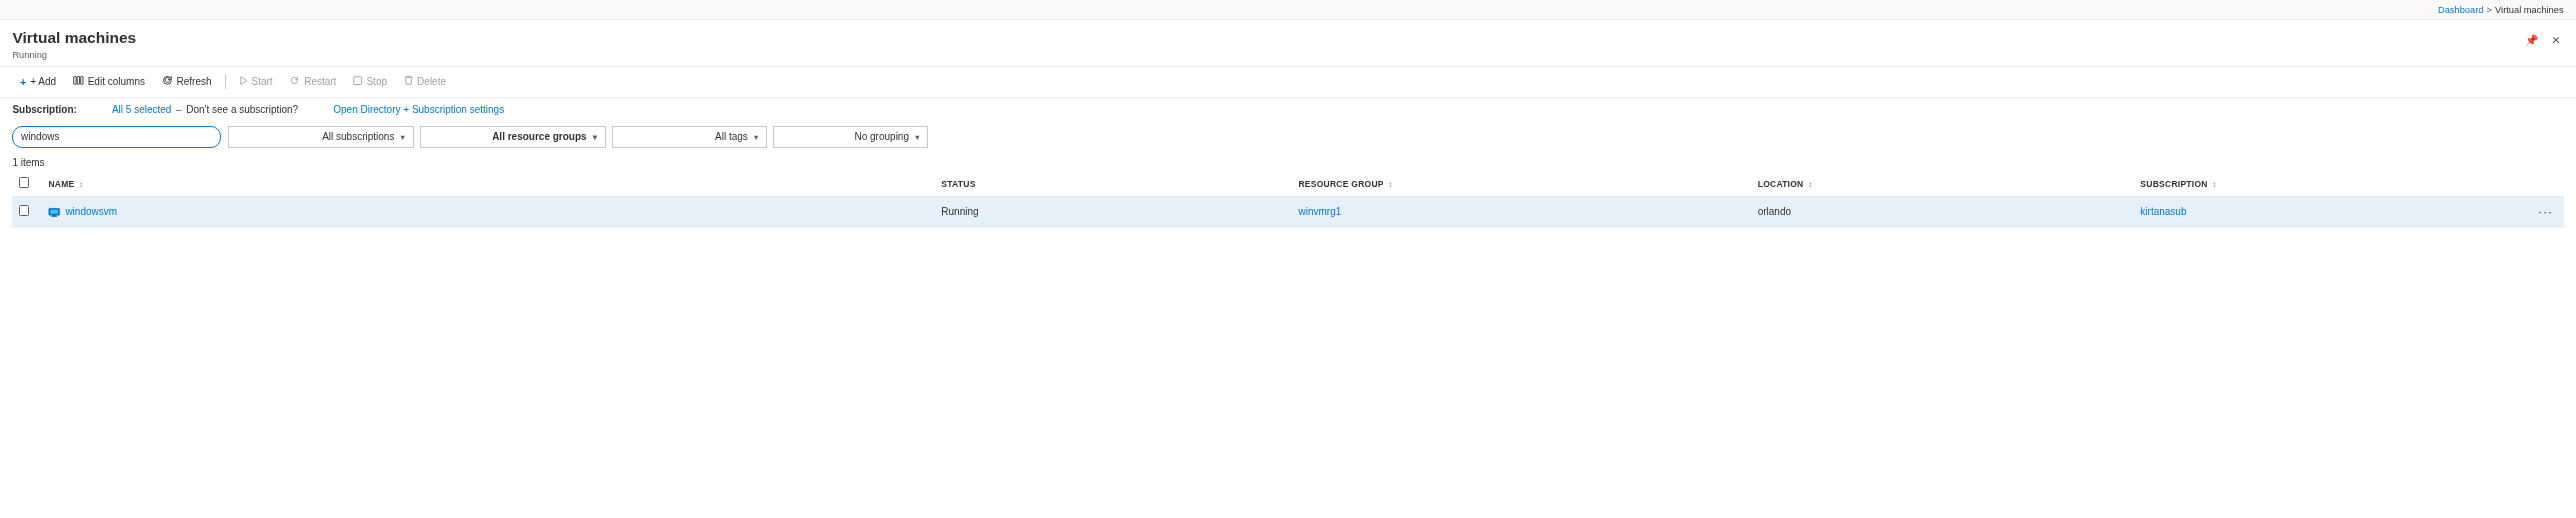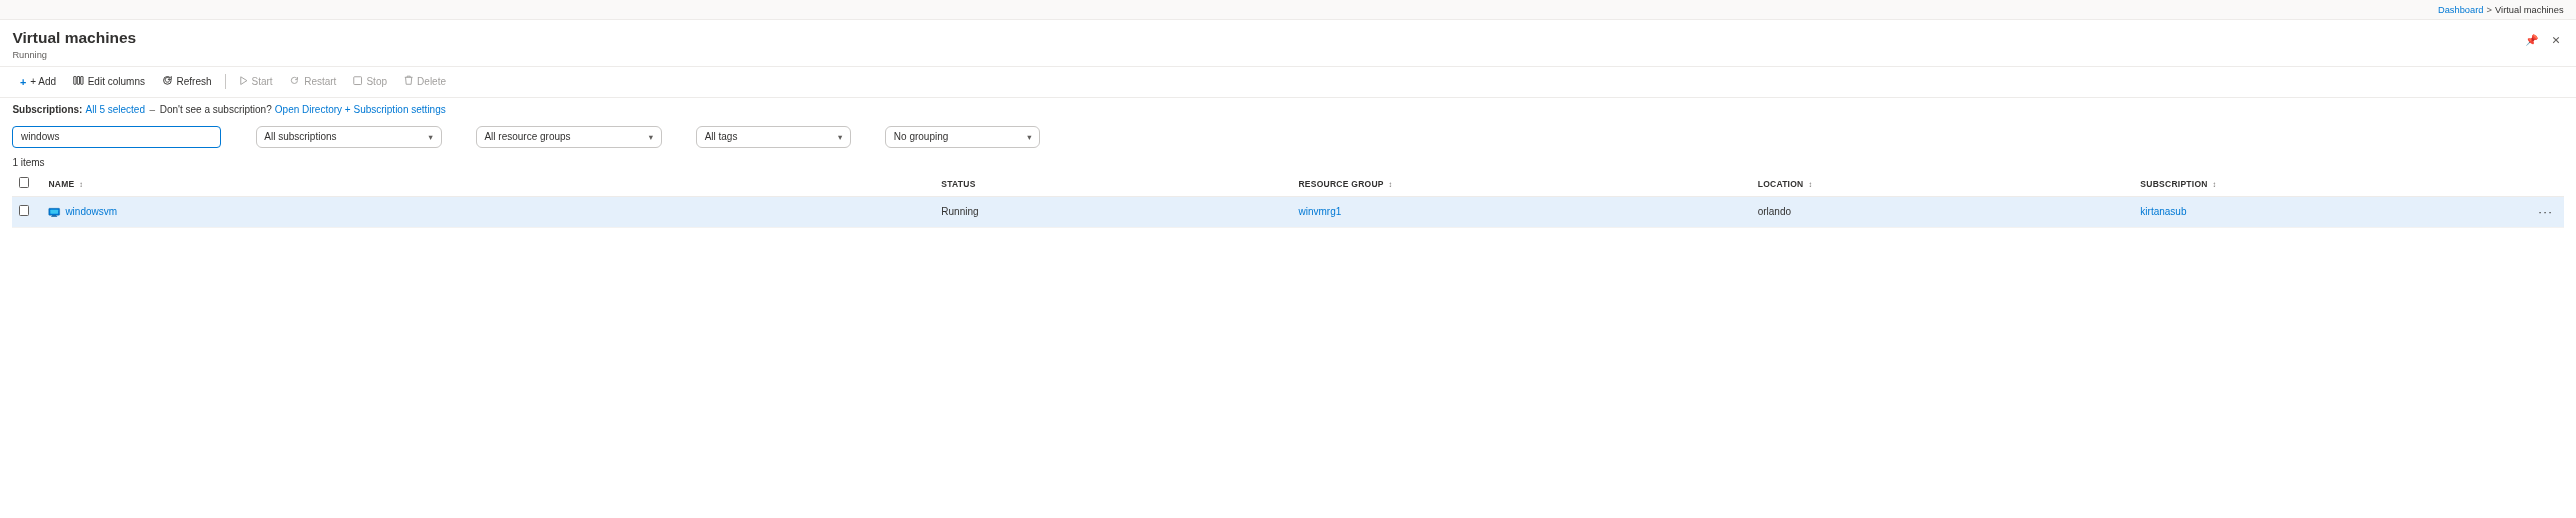--- a/index.html
+++ b/index.html
@@ -102,60 +102,59 @@
 
     .subscriptions-bar {
       display: flex;
       align-items: center;
       padding: 6.2px 12.4px;
       font-size: 10px;
       gap: 3.1px;
       flex-wrap: wrap;
     }
     .sub-label { font-weight: 600; }
-    .sub-link { color: #0078d4; cursor: pointer; text-decoration: none; }
+    .sub-link { color: #0078d4; cursor: pointer; text-decoration: none; margin-left: 32px; }
     .sub-dash { color: #605e5c; margin: 0 1.5px; }
 
     .filters-row {
       display: flex;
       align-items: center;
       padding: 4.6px 12.4px;
       gap: 6.2px;
     }
     .search-input {
       padding: 4.6px 7.7px;
       border: 0.8px solid #0078d4;
-      border-radius: 4px;
+      border-radius: 10px;
       font-size: 10px;
       font-family: inherit;
       width: 209px;
       outline: none;
       color: #323130;
     }
 
     .dropdown-select {
       display: flex;
       align-items: center;
-      justify-content: space-between;
+      justify-content: flex-end;
       padding: 4.6px 7.7px;
       border: 0.8px solid #c8c6c4;
-      border-radius: 6px;
+      border-radius: 0;
       background: #fff;
       cursor: pointer;
       font-size: 10px;
       font-family: inherit;
       color: #323130;
       gap: 6.2px;
       min-width: 139px;
-      margin-left: 28px;
     }
     .dropdown-arrow { font-size: 8.5px; color: #605e5c; flex-shrink: 0; }
 
     .dropdown-subscriptions { min-width: 186px; }
-    .dropdown-resourcegroups { min-width: 186px; }
+    .dropdown-resourcegroups { min-width: 186px; font-weight: bold; }
     .dropdown-tags { min-width: 155px; }
     .dropdown-grouping { min-width: 155px; }
 
     .items-count {
       padding: 4.6px 12.4px 3.1px 12.4px;
       font-size: 10px;
       color: #323130;
     }
 
     .table-container {
@@ -337,21 +336,21 @@
     <span class="btn-icon">
       <svg width="9.3" height="10.8" viewBox="0 0 12 14" fill="none">
         <path d="M1 3h10M4 3V1.5h4V3M2 3l.8 9h6.4L10 3" stroke="#a19f9d" stroke-width="1.2" fill="none"></path>
       </svg>
     </span>
     <span>Delete</span>
   </button>
 </div>
 
 <div class="subscriptions-bar">
-  <span class="sub-label">Subscriptions:</span>
+  <span class="sub-label">Subscription:</span>
   <a class="sub-link">All 5 selected</a>
   <span class="sub-dash">–</span>
   <span>Don't see a subscription?</span>
   <a class="sub-link">Open Directory + Subscription settings</a>
 </div>
 
 <div class="filters-row">
   <input type="text" class="search-input" value="windows" placeholder="Filter by name..." style="">
 
   <div class="dropdown-select dropdown-subscriptions">

